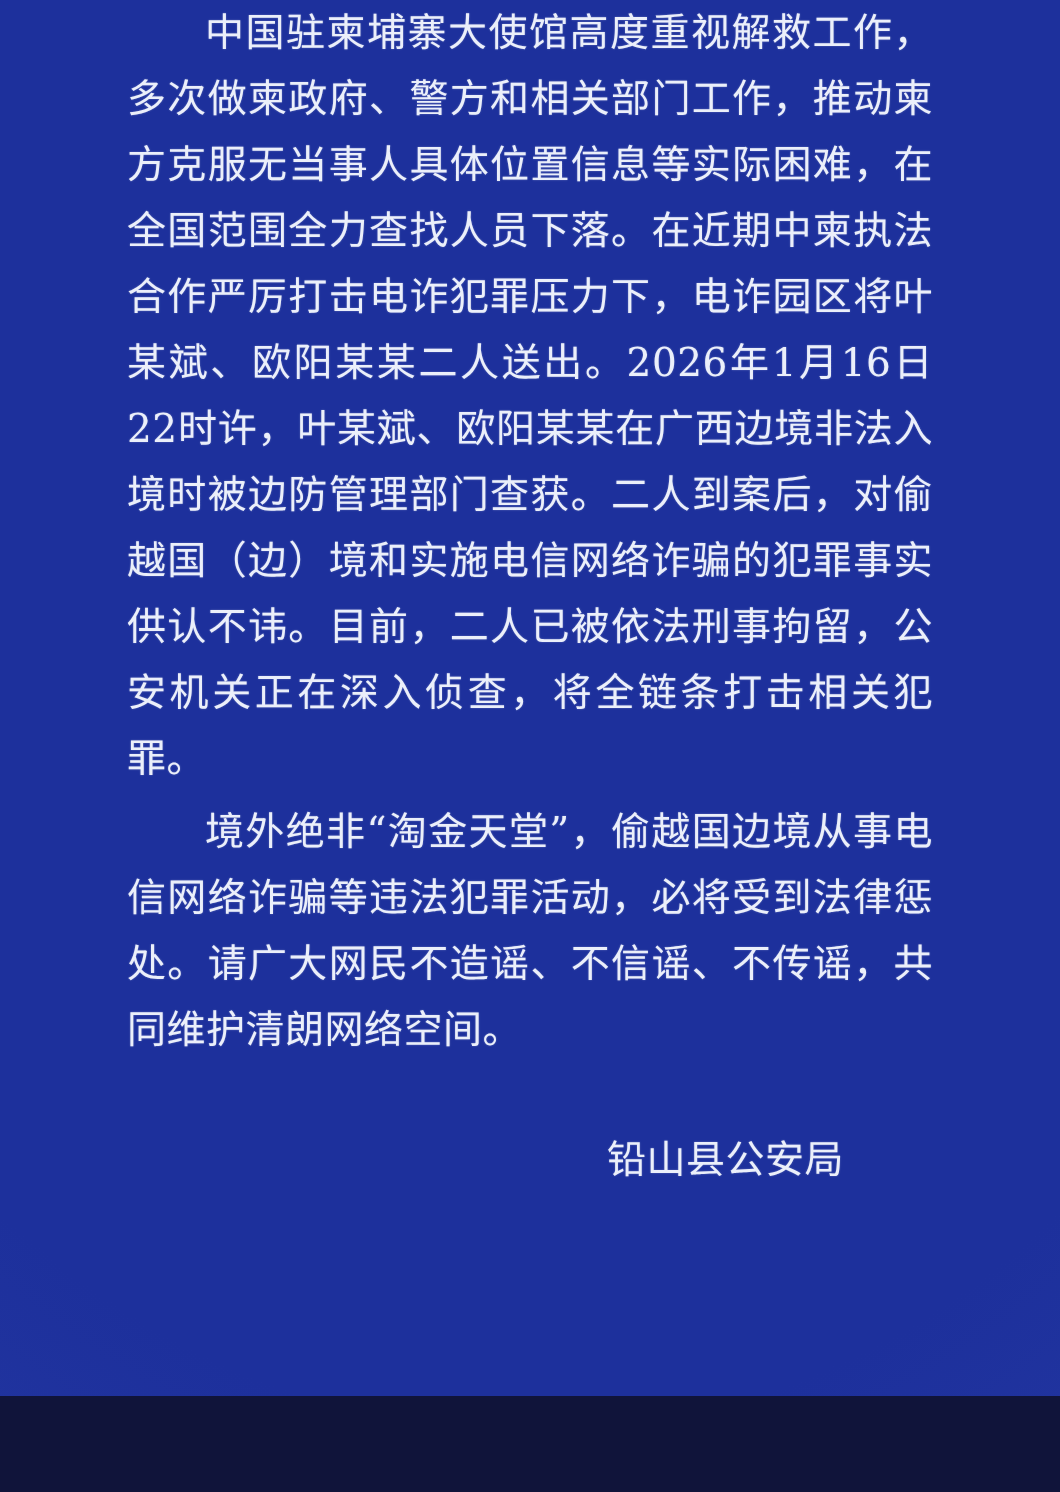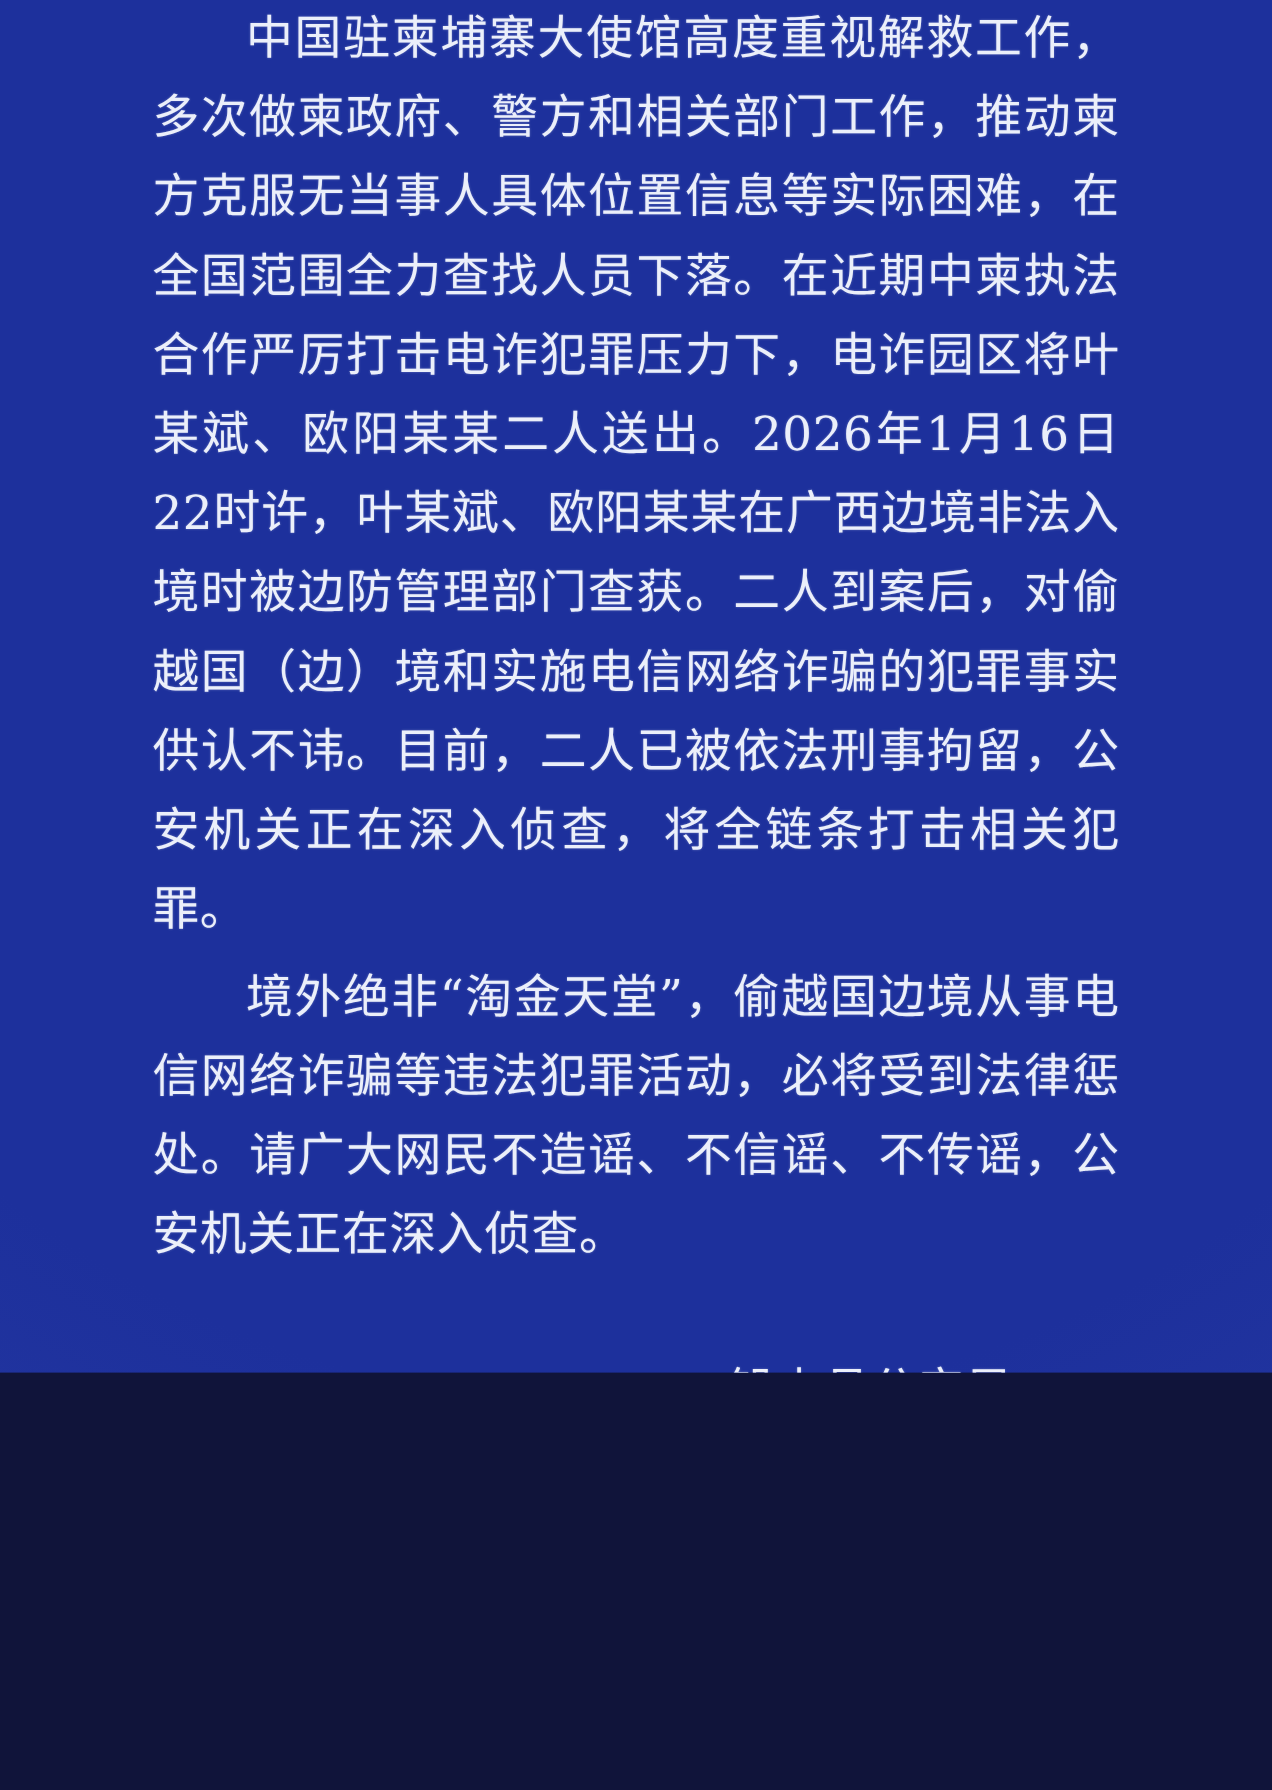--- a/index.html
+++ b/index.html
@@ -3,21 +3,21 @@
 <meta charset="utf-8">
 <style>
   html, body {
     margin: 0;
     padding: 0;
     background: #10143a;
   }
   .page {
     position: relative;
     width: 1060px;
-    height: 1144px;
+    height: 1396px;
     margin: 0 auto;
     overflow: hidden;
     background: radial-gradient(135% 110% at 50% 42%, var(--bg, #1d309c) 55%, #2a3da6 100%);
     color: var(--fg, #ebeffa);
     font-family: "DejaVu Serif", serif;
   }
   .content {
     padding: 0 127px;
     font-size: 39px;
     line-height: 66px;
@@ -40,19 +40,19 @@
     line-height: 66px;
     white-space: nowrap;
   }
 </style>
 </head>
 <body>
 
 <div class="page" style="--bg: #1d309c; --fg: #ebeffa;">
   <div class="content">
     <p>中国驻柬埔寨大使馆高度重视解救工作，多次做柬政府、警方和相关部门工作，推动柬方克服无当事人具体位置信息等实际困难，在全国范围全力查找人员下落。在近期中柬执法合作严厉打击电诈犯罪压力下，电诈园区将叶某斌、欧阳某某二人送出。2026年1月16日22时许，叶某斌、欧阳某某在广西边境非法入境时被边防管理部门查获。二人到案后，对偷越国（边）境和实施电信网络诈骗的犯罪事实供认不讳。目前，二人已被依法刑事拘留，公安机关正在深入侦查，将全链条打击相关犯罪。</p>
-    <p>境外绝非“淘金天堂”，偷越国边境从事电信网络诈骗等违法犯罪活动，必将受到法律惩处。请广大网民不造谣、不信谣、不传谣，公安机关正在深入侦查。</p>
+    <p>境外绝非“淘金天堂”，偷越国边境从事电信网络诈骗等违法犯罪活动，必将受到法律惩处。请广大网民不造谣、不信谣、不传谣，共同维护清朗网络空间。</p>
     <div class="sig-block">
       <div>铅山县公安局</div>
 
     </div>
   </div>
 </div>
 
 </body></html>

